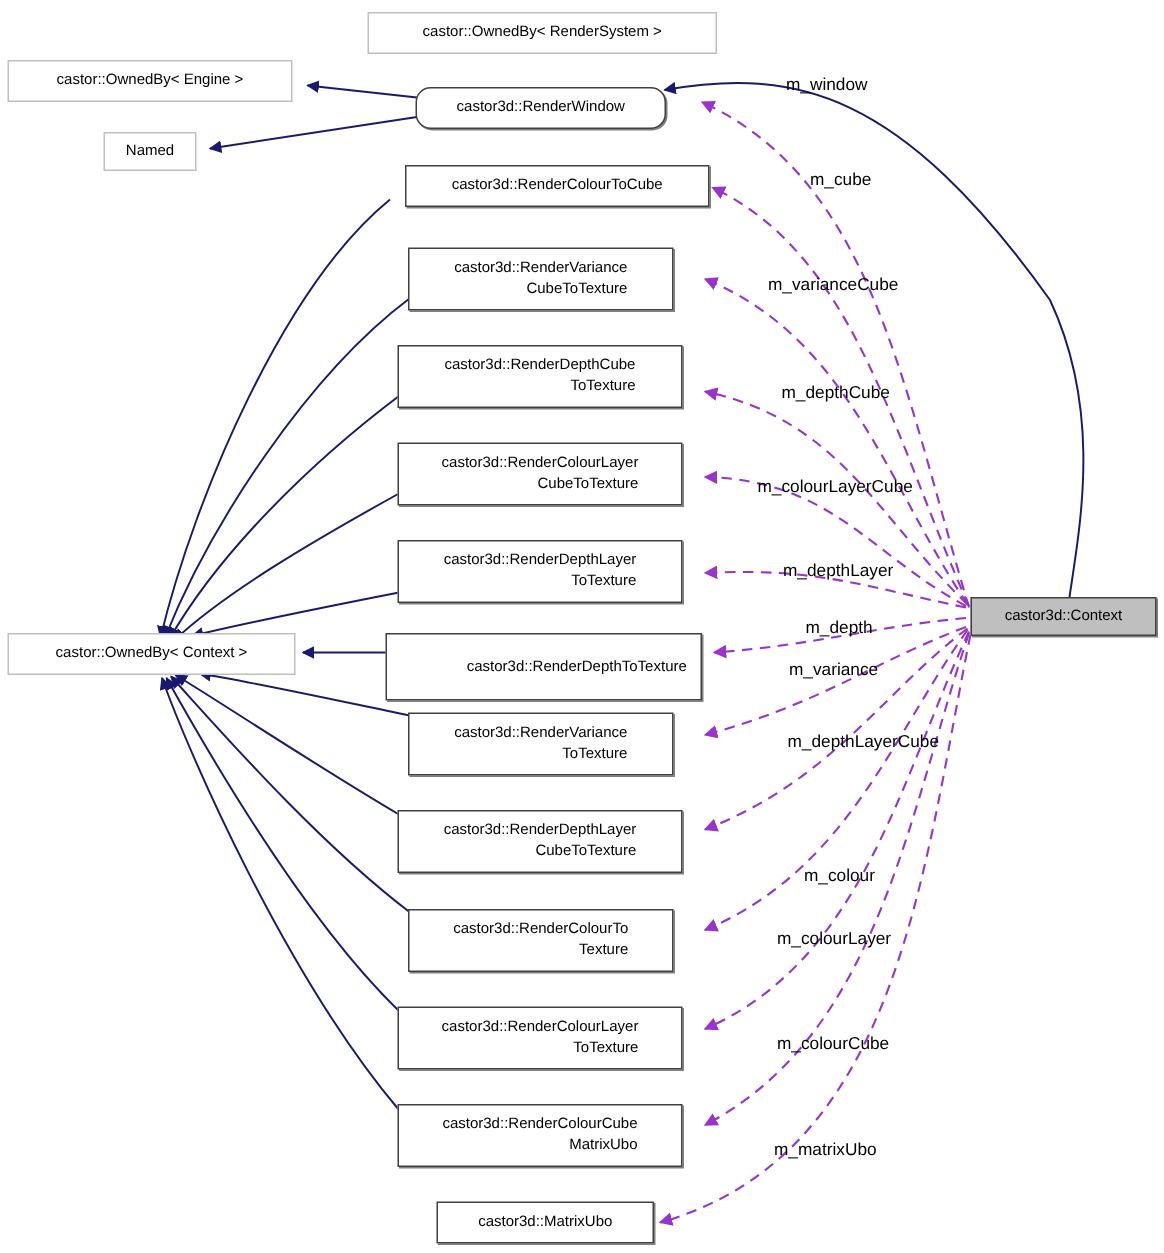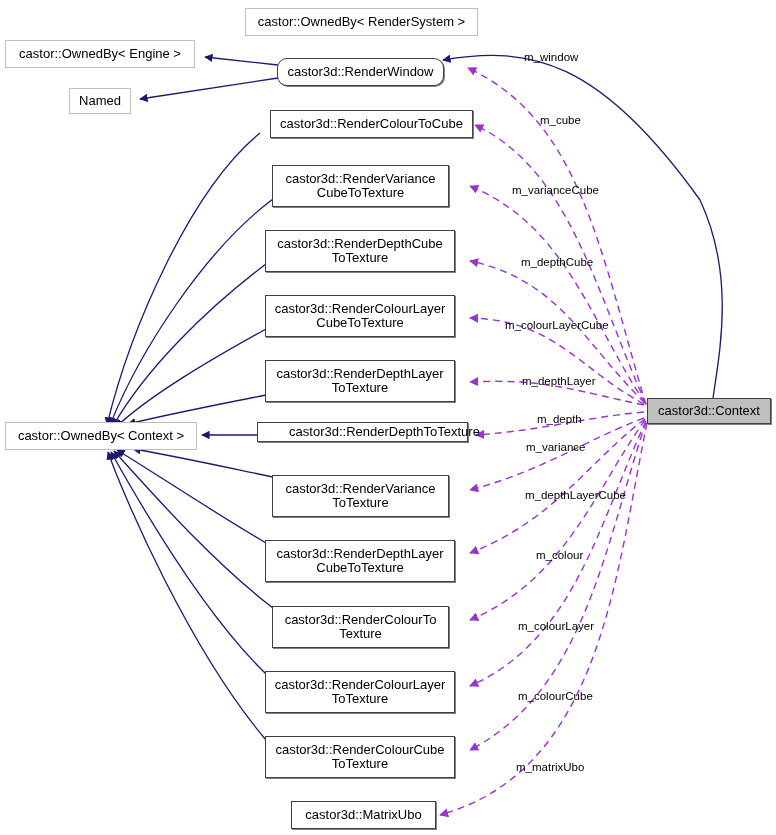--- a/index.html
+++ b/index.html
@@ -28,22 +28,22 @@
     height: 835px;
   }
   .node-box {
     position: absolute;
     box-sizing: border-box;
     background: #ffffff;
     border: 1px solid #404040;
     display: flex;
     align-items: center;
     justify-content: center;
-    text-align: center;
-    font-size: 13px;
+    text-align: right;
+    font-size: 10px;
     line-height: 14px;
     color: #000000;
     white-space: pre-line;
     letter-spacing: 0px;
     box-shadow: 1px 1px 0 0 #7f7f7f;
   }
   .node-box.light {
     border: 1px solid #bfbfbf;
     box-shadow: none;
   }
@@ -154,21 +154,21 @@
 
   <div class="node-box" style="left:265px; top:360px; width:190px; height:42px;">
     <span>castor3d::RenderDepthLayer
 ToTexture</span>
   </div>
 
   <div class="node-box light" style="left:5px; top:422px; width:192px; height:28px;">
     <span>castor::OwnedBy&lt; Context &gt;</span>
   </div>
 
-  <div class="node-box" style="left:257px; top:422px; width:211px; height:20px;padding-left:44px;">
+  <div class="node-box" style="left:257px; top:422px; width:211px; height:45px;padding-left:44px;">
     <span>castor3d::RenderDepthToTexture</span>
   </div>
 
   <div class="node-box" style="left:272px; top:475px; width:177px; height:42px;">
     <span>castor3d::RenderVariance
 ToTexture</span>
   </div>
 
   <div class="node-box" style="left:265px; top:540px; width:190px; height:42px;">
     <span>castor3d::RenderDepthLayer
@@ -180,21 +180,21 @@
 Texture</span>
   </div>
 
   <div class="node-box" style="left:265px; top:671px; width:190px; height:42px;">
     <span>castor3d::RenderColourLayer
 ToTexture</span>
   </div>
 
   <div class="node-box" style="left:265px; top:736px; width:190px; height:42px;">
     <span>castor3d::RenderColourCube
-ToTexture</span>
+MatrixUbo</span>
   </div>
 
   <div class="node-box" style="left:291px; top:801px; width:145px; height:28px;">
     <span>castor3d::MatrixUbo</span>
   </div>
 
   <div class="node-box focus" style="left:647px; top:398px; width:124px; height:26px;">
     <span>castor3d::Context</span>
   </div>
 
@@ -218,21 +218,21 @@
   </div>
   <div class="edge-label" style="left:537px; top:413px;">
     <span>m_depth</span>
   </div>
   <div class="edge-label" style="left:526px; top:441px;">
     <span>m_variance</span>
   </div>
   <div class="edge-label" style="left:525px; top:489px;">
     <span>m_depthLayerCube</span>
   </div>
-  <div class="edge-label" style="left:536px; top:549px;">
+  <div class="edge-label" style="left:536px; top:578px;">
     <span>m_colour</span>
   </div>
   <div class="edge-label" style="left:518px; top:620px;">
     <span>m_colourLayer</span>
   </div>
   <div class="edge-label" style="left:518px; top:690px;">
     <span>m_colourCube</span>
   </div>
   <div class="edge-label" style="left:516px; top:761px;">
     <span>m_matrixUbo</span>

